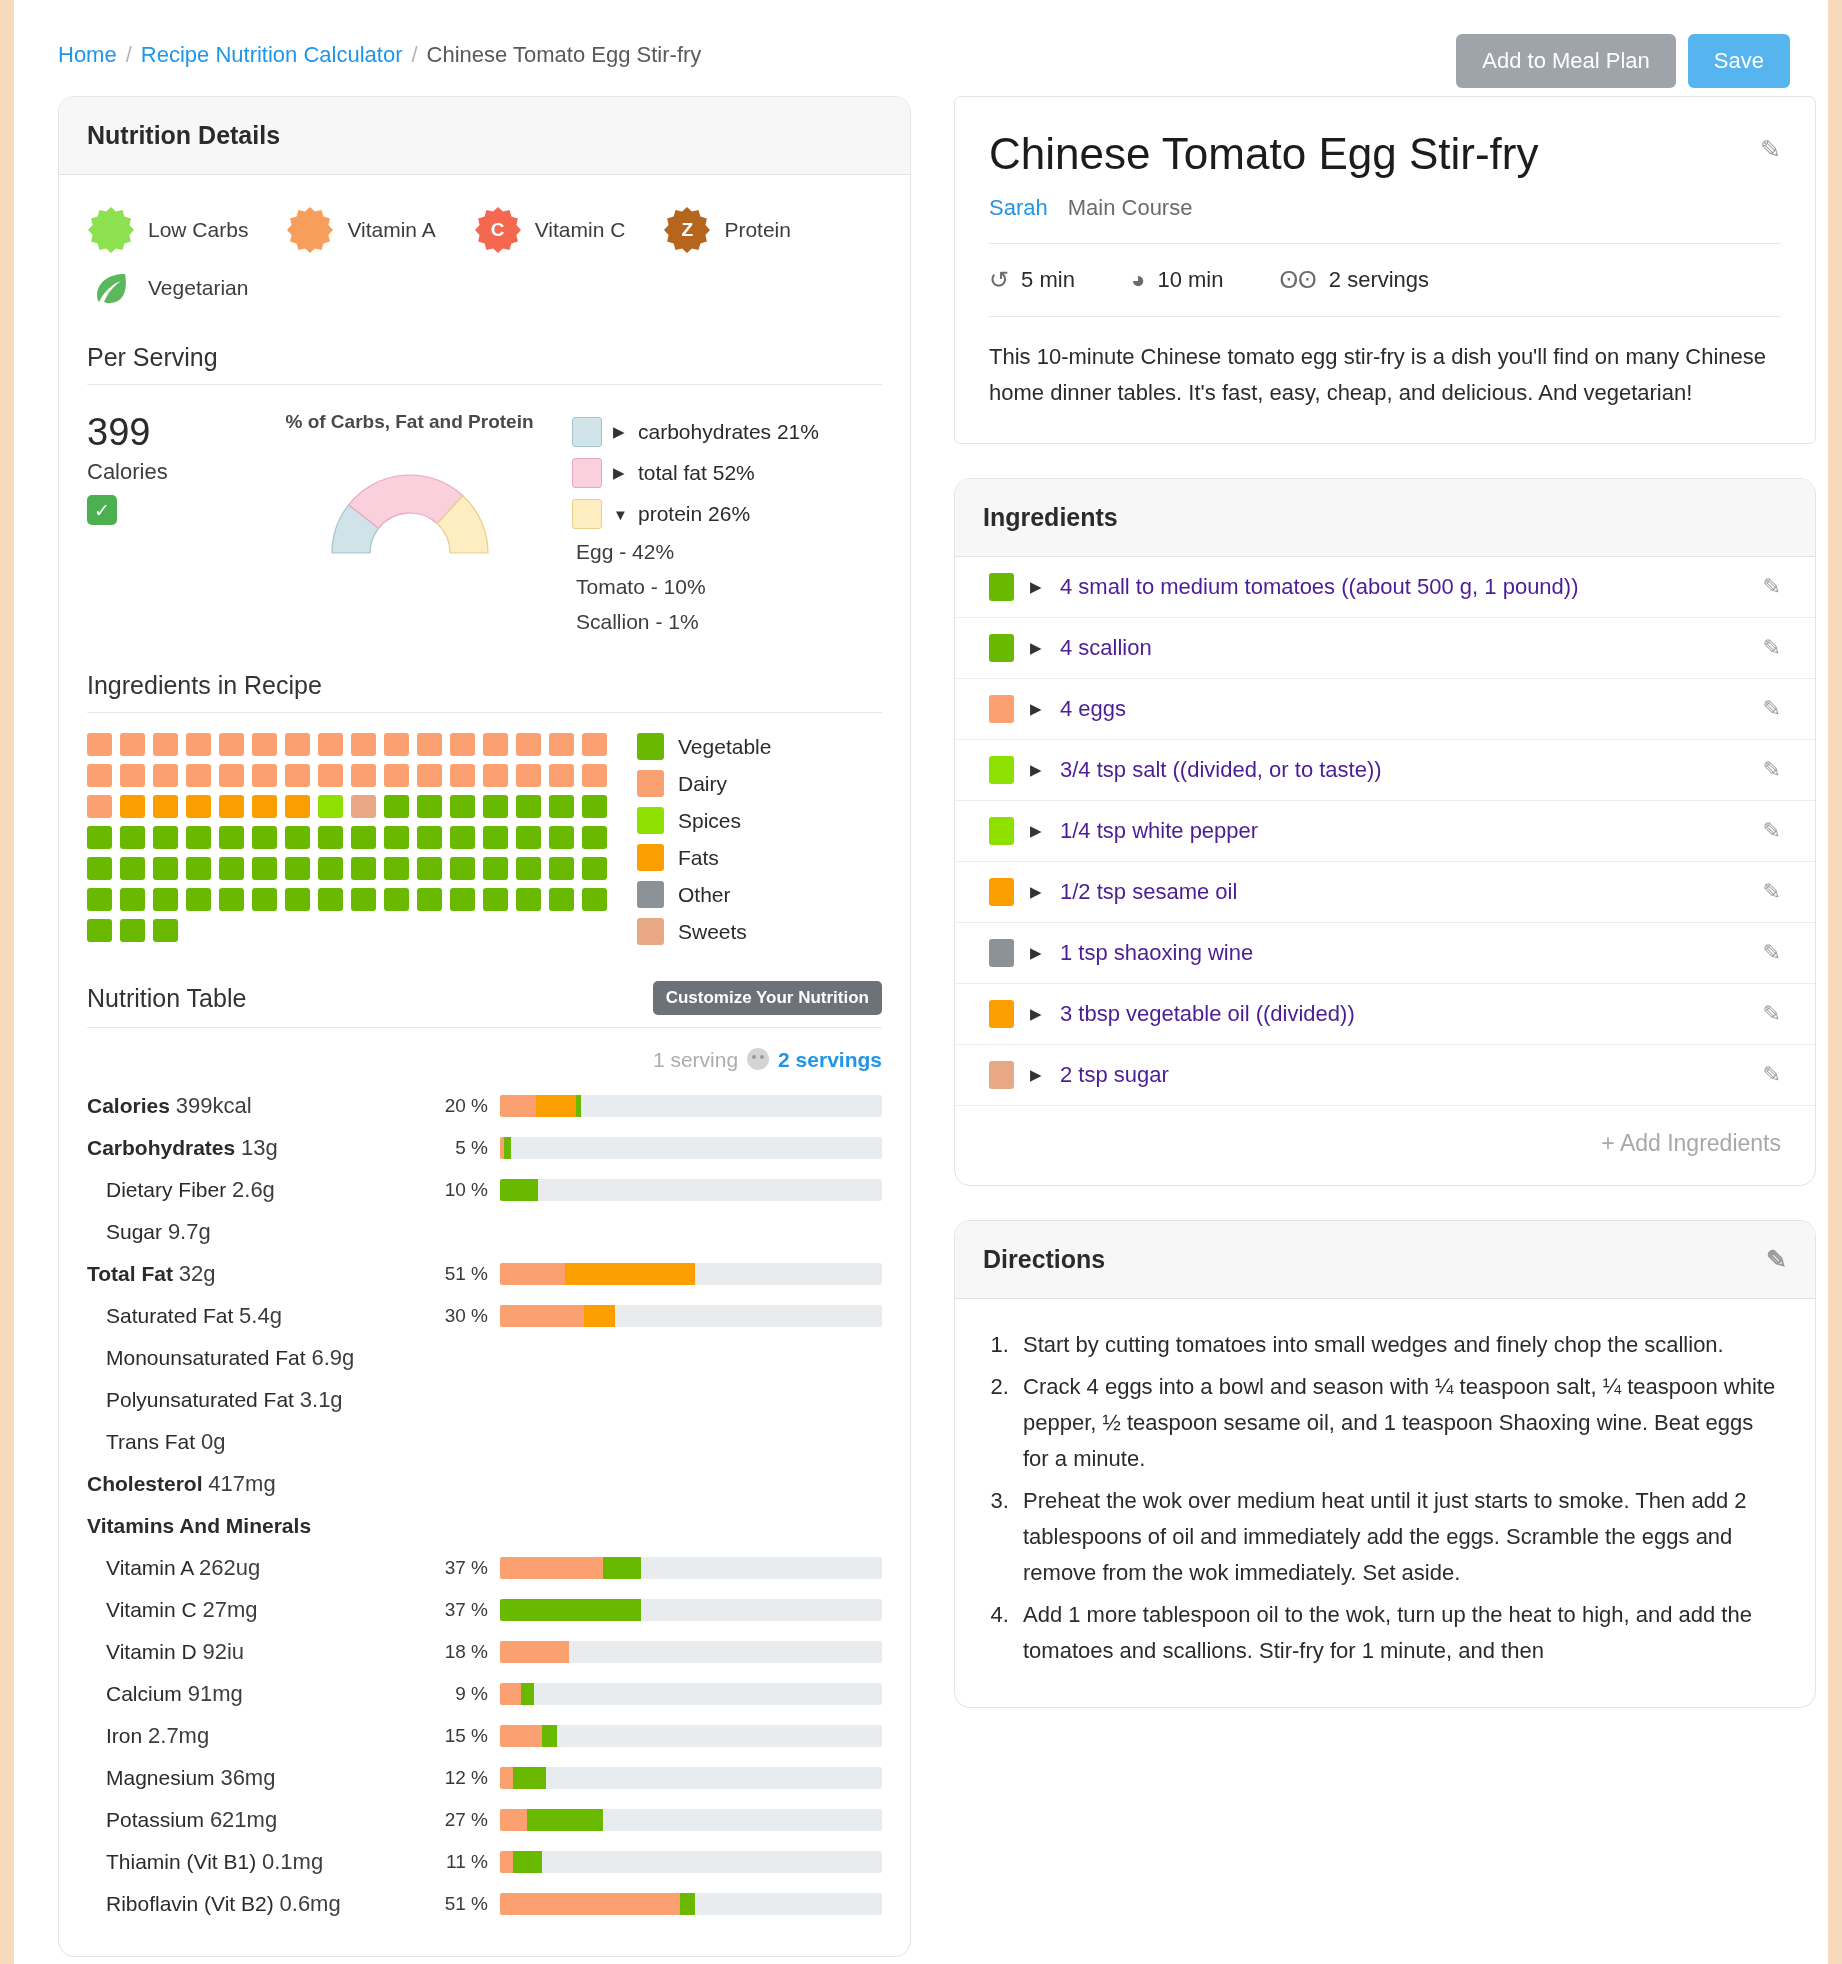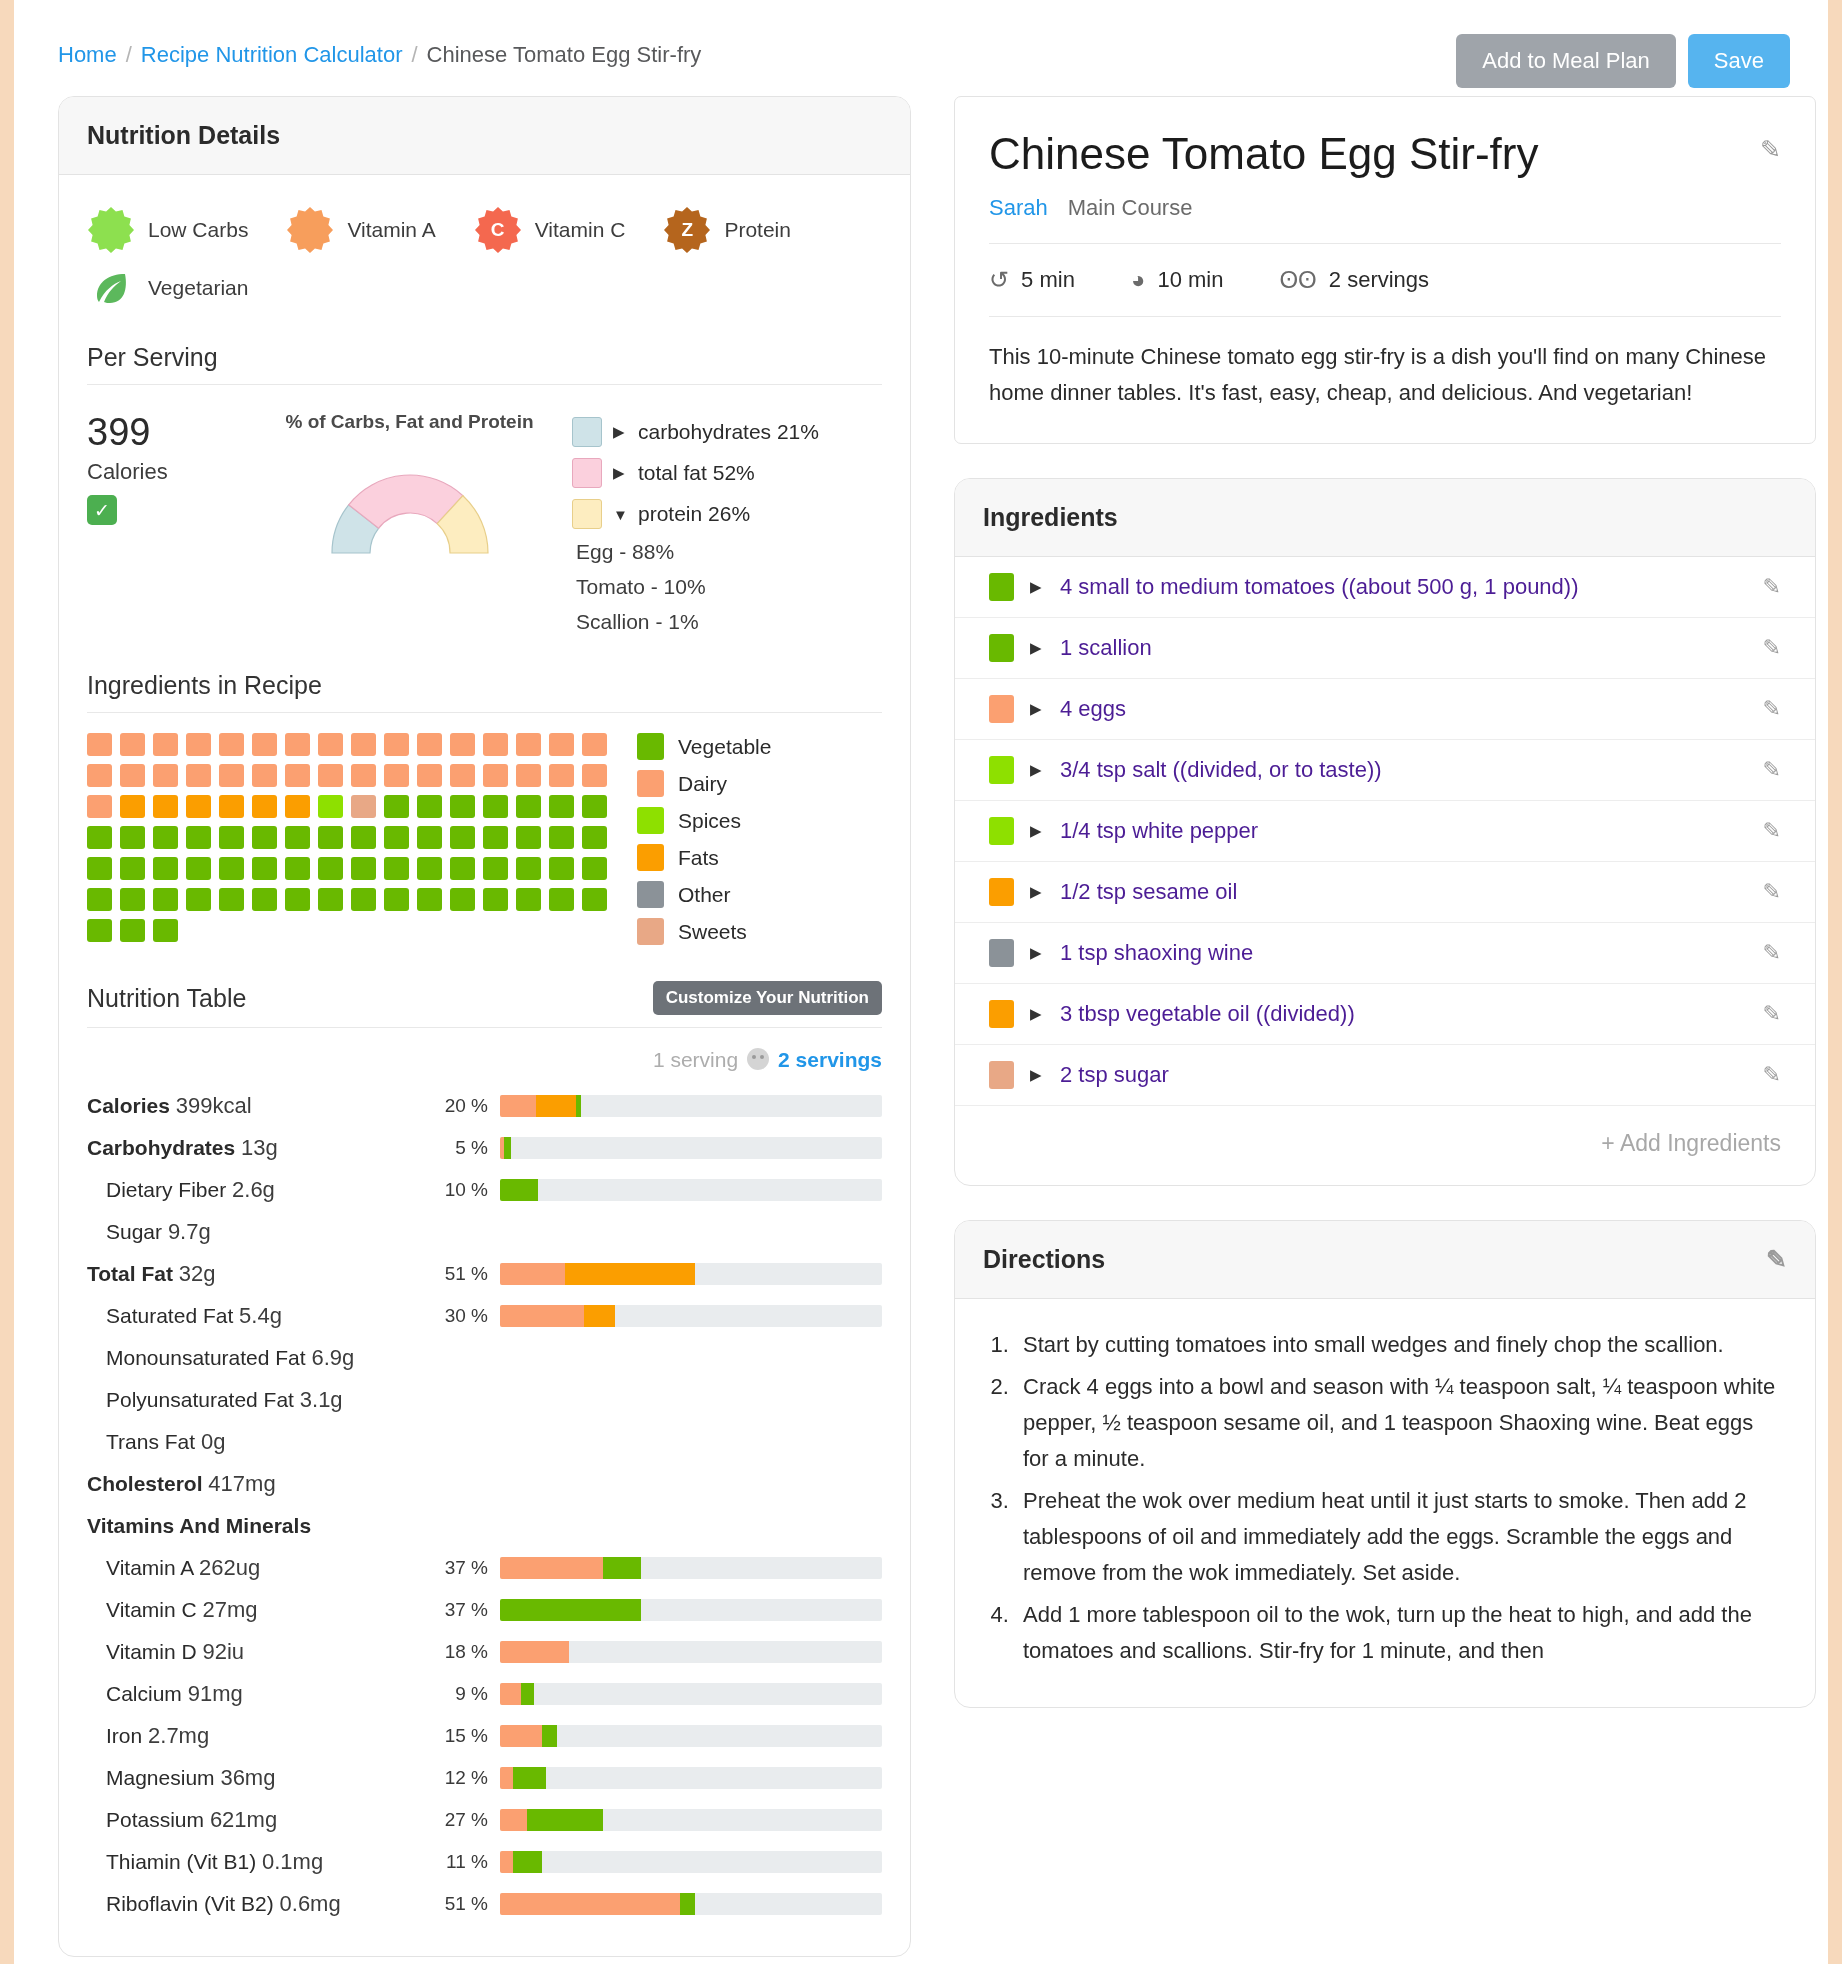--- a/index.html
+++ b/index.html
@@ -258,21 +258,21 @@
                     <span class="tri">▶</span>
                     <span class="leg-lbl">total fat 52%</span>
                   </div>
                   <div class="leg-row">
                     <span class="leg-sw" style="background:#fdedc0;border:1px solid #e8cf8a"></span>
                     <span class="tri">▼</span>
                     <span class="leg-lbl">protein 26%</span>
                   </div>
                 </div>
               <div class="sub-list" id="protein-sources">
-                  <div>Egg - 88%</div>
+                  <div>Egg - 42%</div>
                   <div>Tomato - 10%</div>
                   <div>Scallion - 1%</div>
                 </div>
             </div>
           </div>
 
           <div class="sec-head">
             <span>Ingredients in Recipe</span>
           </div>
           <div class="waffle-wrap">
@@ -595,21 +595,21 @@
         <div id="ing-list">
             <div class="ing-row">
               <span class="ing-sw" style="background:#69b900"></span>
               <span class="tri">▶</span>
               <span class="ing-txt">4 small to medium tomatoes ((about 500 g, 1 pound))</span>
               <span class="pencil" style="padding-top:0;font-size:22px">✎</span>
             </div>
             <div class="ing-row">
               <span class="ing-sw" style="background:#69b900"></span>
               <span class="tri">▶</span>
-              <span class="ing-txt">1 scallion</span>
+              <span class="ing-txt">4 scallion</span>
               <span class="pencil" style="padding-top:0;font-size:22px">✎</span>
             </div>
             <div class="ing-row">
               <span class="ing-sw" style="background:#fba071"></span>
               <span class="tri">▶</span>
               <span class="ing-txt">4 eggs</span>
               <span class="pencil" style="padding-top:0;font-size:22px">✎</span>
             </div>
             <div class="ing-row">
               <span class="ing-sw" style="background:#8ee000"></span>

